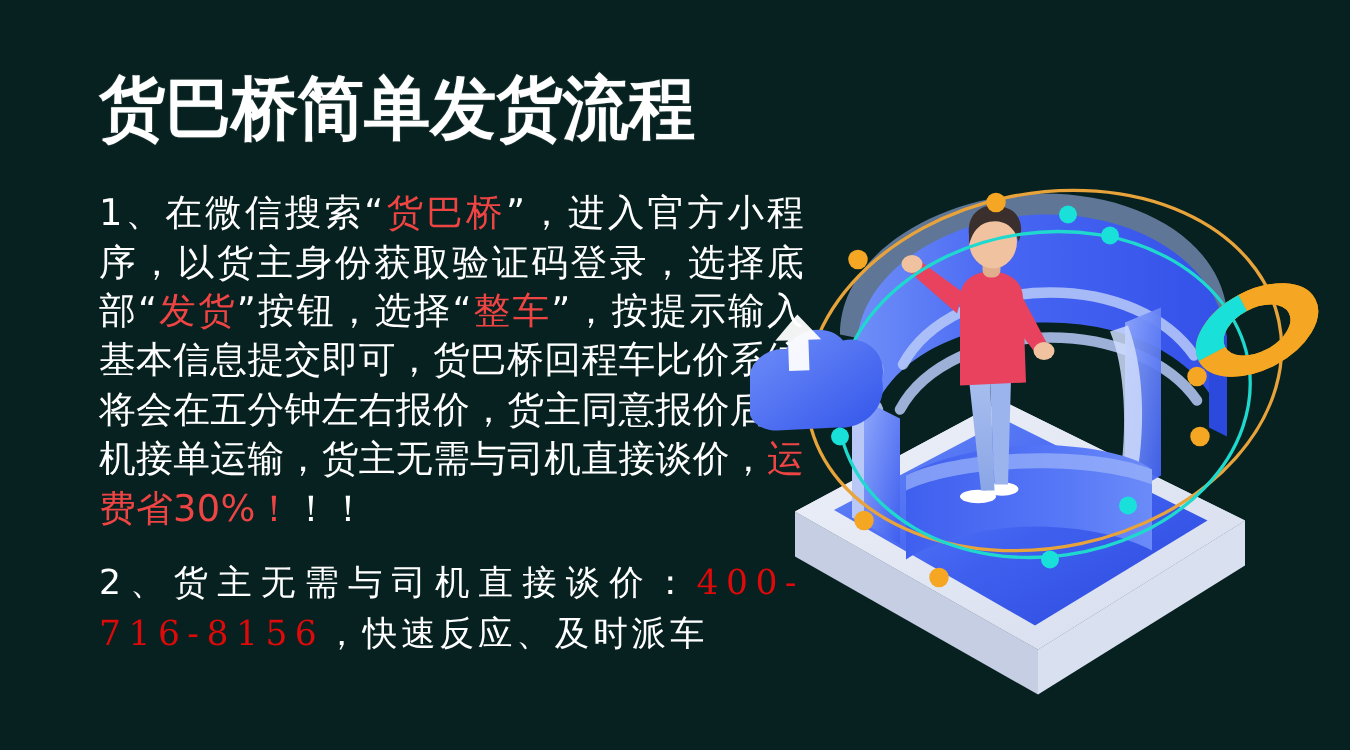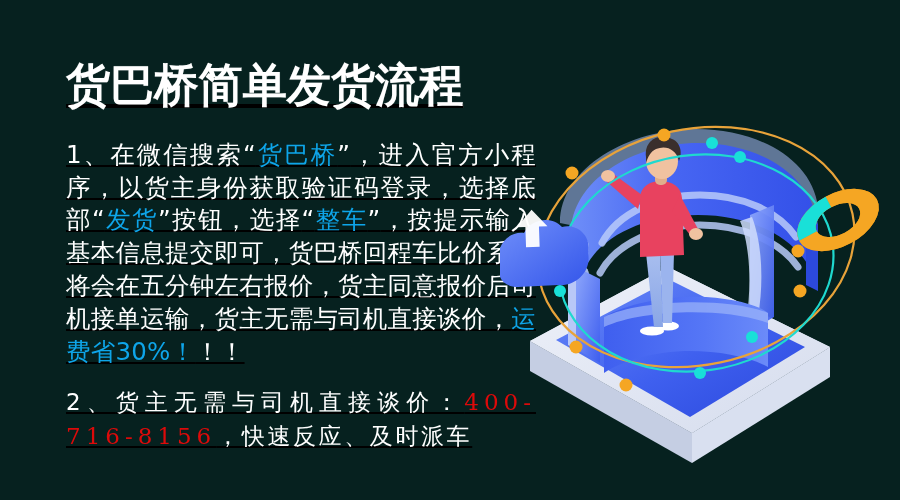--- a/index.html
+++ b/index.html
@@ -21,23 +21,22 @@
     height: 500px;
     background: #06211f;
     overflow: hidden;
   }
 
   
 
   #text-col {
     position: absolute;
     left: 66px;
-    top: 61px;
+    top: 48px;
     width: 480px;
-    text-decoration: underline;
   }
 
   #page-title {
     font-family: "DejaVu Sans", sans-serif;
     font-weight: 700;
     font-size: 46px;
     line-height: 1.08;
     color: #ffffff;
     letter-spacing: 0px;
     white-space: nowrap;
@@ -58,21 +57,21 @@
     letter-spacing: 0.2px;
     text-align: justify;
     text-justify: inter-ideograph;
   }
 
   .para.step1 {
     width: 470px;
   }
 
   .hl {
-    color: #0ea5e9;
+    color: #ef4444;
   }
 
   #para-2-wrap {
     margin-top: 18px;
     width: 470px;
   }
 
   .para.step2 {
     font-size: 23px;
     line-height: 1.45;

